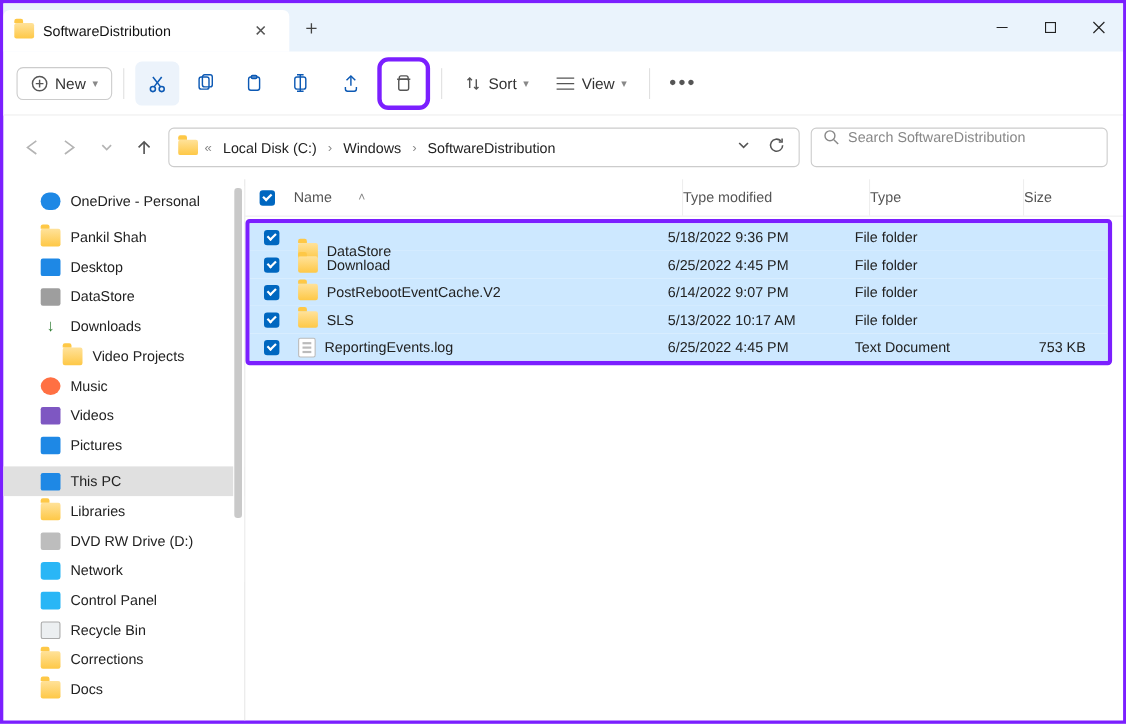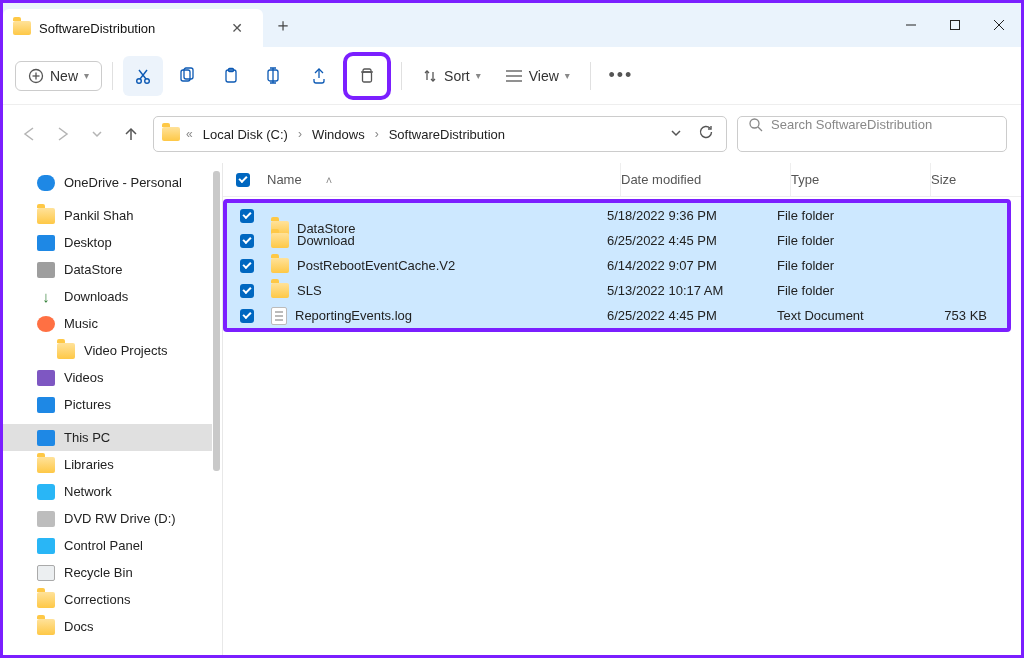--- a/index.html
+++ b/index.html
@@ -271,52 +271,52 @@
             <span>Desktop</span>
           </div>
           <div class="side-item">
             <span class="ic documents"></span>
             <span>DataStore</span>
           </div>
           <div class="side-item">
             <span class="ic downloads" style="text-align: center;">↓</span>
             <span>Downloads</span>
           </div>
-          <div class="side-item">
-            <span class="ic music"></span>
-            <span>Music</span>
-          </div>
           <div class="side-item indent">
             <span class="ic folder"></span>
             <span>Video Projects</span>
+          </div>
+          <div class="side-item">
+            <span class="ic music"></span>
+            <span>Music</span>
           </div>
           <div class="side-item">
             <span class="ic videos"></span>
             <span>Videos</span>
           </div>
           <div class="side-item">
             <span class="ic pictures"></span>
             <span>Pictures</span>
           </div>
           <div class="side-sep"></div>
           <div class="side-item active">
             <span class="ic thispc"></span>
             <span>This PC</span>
           </div>
           <div class="side-item">
             <span class="ic folder"></span>
             <span>Libraries</span>
           </div>
           <div class="side-item">
+            <span class="ic dvd"></span>
+            <span>DVD RW Drive (D:)</span>
+          </div>
+          <div class="side-item">
             <span class="ic network"></span>
             <span>Network</span>
-          </div>
-          <div class="side-item">
-            <span class="ic dvd"></span>
-            <span>DVD RW Drive (D:)</span>
           </div>
           <div class="side-item">
             <span class="ic cpanel"></span>
             <span>Control Panel</span>
           </div>
           <div class="side-item">
             <span class="ic recycle"></span>
             <span>Recycle Bin</span>
           </div>
           <div class="side-item">
@@ -335,21 +335,21 @@
 
     <div class="main">
       <div class="list-header">
         <div class="col-check">
             <span class="chk"></span>
           </div>
         <div class="hdr-cell col-name sorted">
             <span>Name</span>
           </div>
         <div class="hdr-cell col-date">
-            <span>Date modified</span>
+            <span>Type modified</span>
           </div>
         <div class="hdr-cell col-type">
             <span>Type</span>
           </div>
         <div class="hdr-cell col-size" style="border-right:none;">
             <span>Size</span>
           </div>
       </div>
 
       <div class="list-body-wrap">

